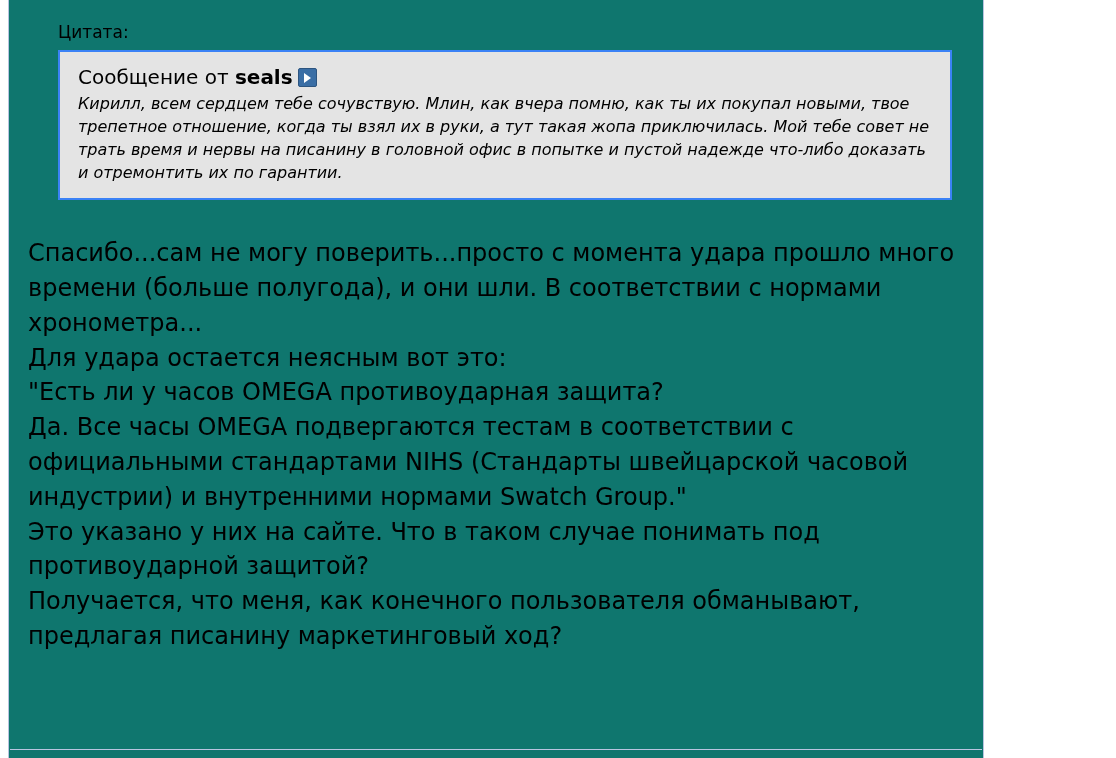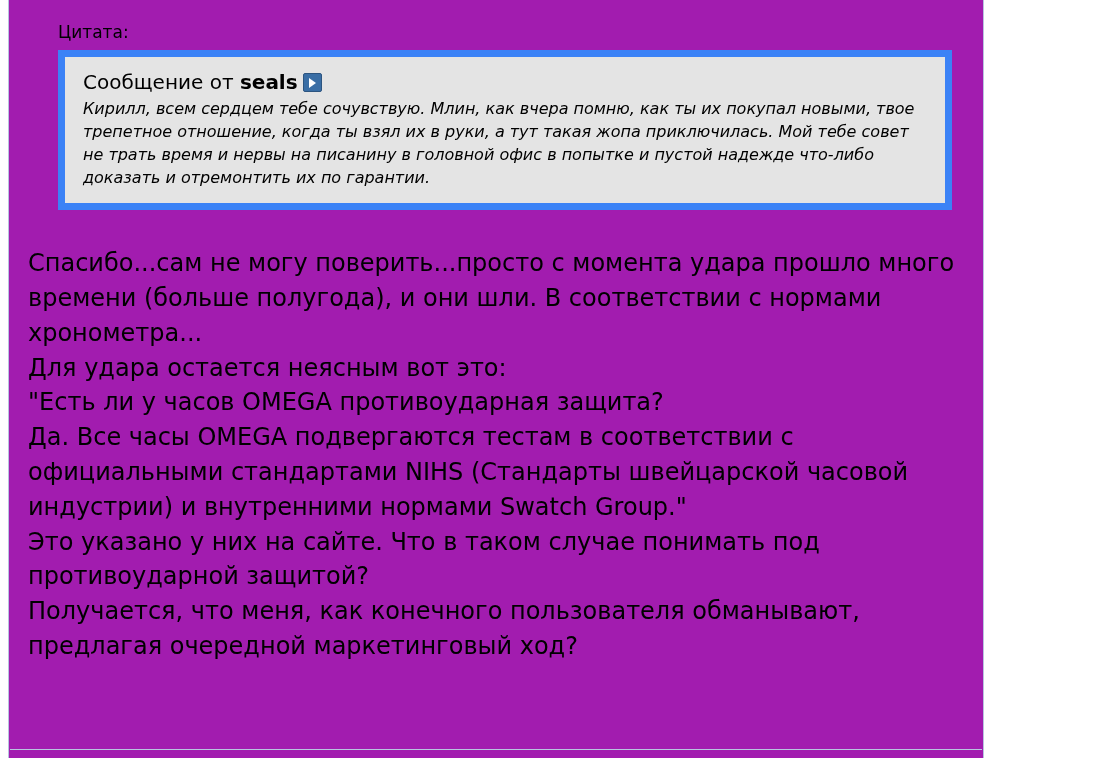--- a/index.html
+++ b/index.html
@@ -10,21 +10,21 @@
   body {
     width: 1116px;
     height: 758px;
     font-family: "DejaVu Sans", sans-serif;
     overflow: hidden;
   }
   #page {
     position: relative;
     width: 992px;
     height: 758px;
-    background: #a21caf;
+    background: #0f766e;
     box-sizing: border-box;
   }
   
   .edge-left {
     position: absolute;
     top: 0; left: 0;
     width: 9px; height: 758px;
     background: #ffffff;
     border-right: 1px solid #b8c4e0;
     box-sizing: border-box;
@@ -55,21 +55,21 @@
   }
   .quote-label {
     font-size: 17px;
     color: #000000;
     margin: 0 0 8px 48px;
     line-height: 1.2;
   }
   .quote-box {
     margin: 0 30px 0 48px;
     background: #e4e4e4;
-    border: 7px solid #3b82f6;
+    border: 2px solid #3b82f6;
     padding: 12px 18px 14px 18px;
     box-sizing: border-box;
   }
   .quote-head {
     font-size: 20px;
     color: #000000;
     line-height: 1.35;
     white-space: nowrap;
   }
   .quote-head .author {
@@ -132,20 +132,20 @@
       </div>
       <div class="quote-text">Кирилл, всем сердцем тебе сочувствую. Млин, как вчера помню, как ты их покупал новыми, твое трепетное отношение, когда ты взял их в руки, а тут такая жопа приключилась. Мой тебе совет не трать время и нервы на писанину в головной офис в попытке и пустой надежде что-либо доказать и отремонтить их по гарантии.</div>
     </div>
 
     <div class="post-body">
       <p>Спасибо...сам не могу поверить...просто с момента удара прошло много времени (больше полугода), и они шли. В соответствии с нормами хронометра...</p>
       <p>Для удара остается неясным вот это:</p>
       <p>"Есть ли у часов OMEGA противоударная защита?</p>
       <p>Да. Все часы OMEGA подвергаются тестам в соответствии с официальными стандартами NIHS (Стандарты швейцарской часовой индустрии) и внутренними нормами Swatch Group."</p>
       <p>Это указано у них на сайте. Что в таком случае понимать под противоударной защитой?</p>
-      <p>Получается, что меня, как конечного пользователя обманывают, предлагая очередной маркетинговый ход?</p>
+      <p>Получается, что меня, как конечного пользователя обманывают, предлагая писанину маркетинговый ход?</p>
     </div>
 
   </div>
 
   <div class="bottom-rule"></div>
 
 </div>
 
 </body></html>

